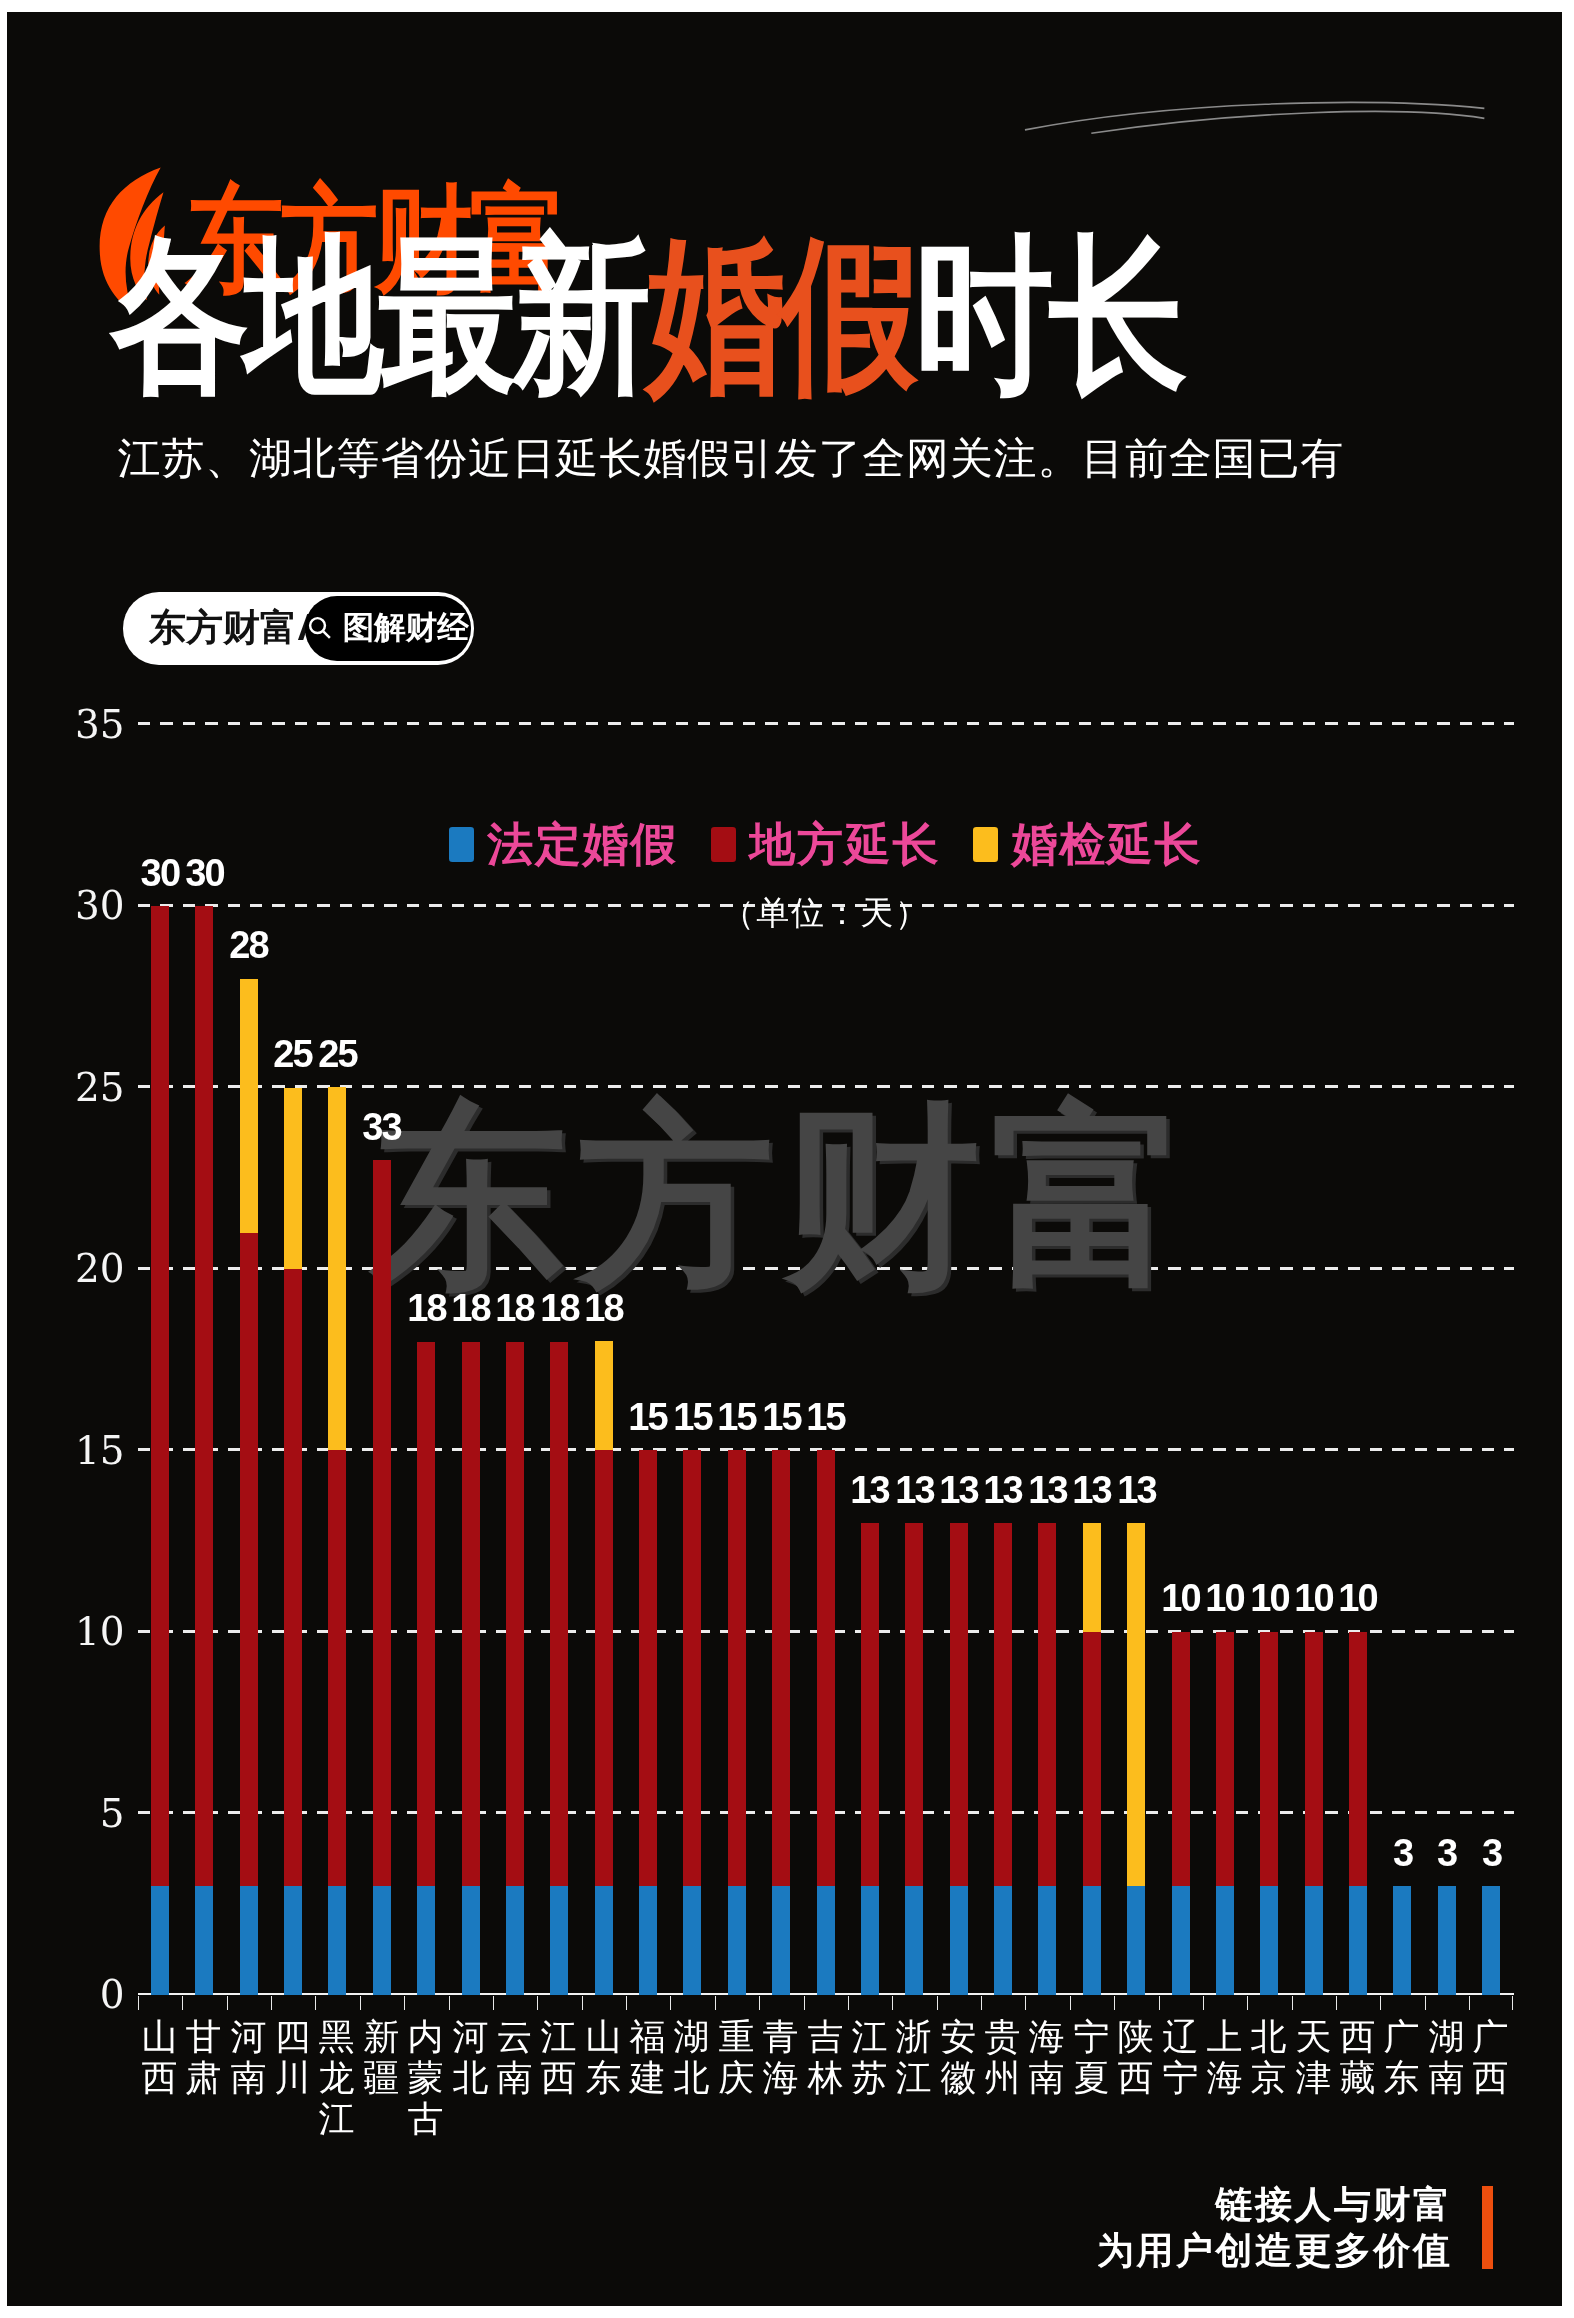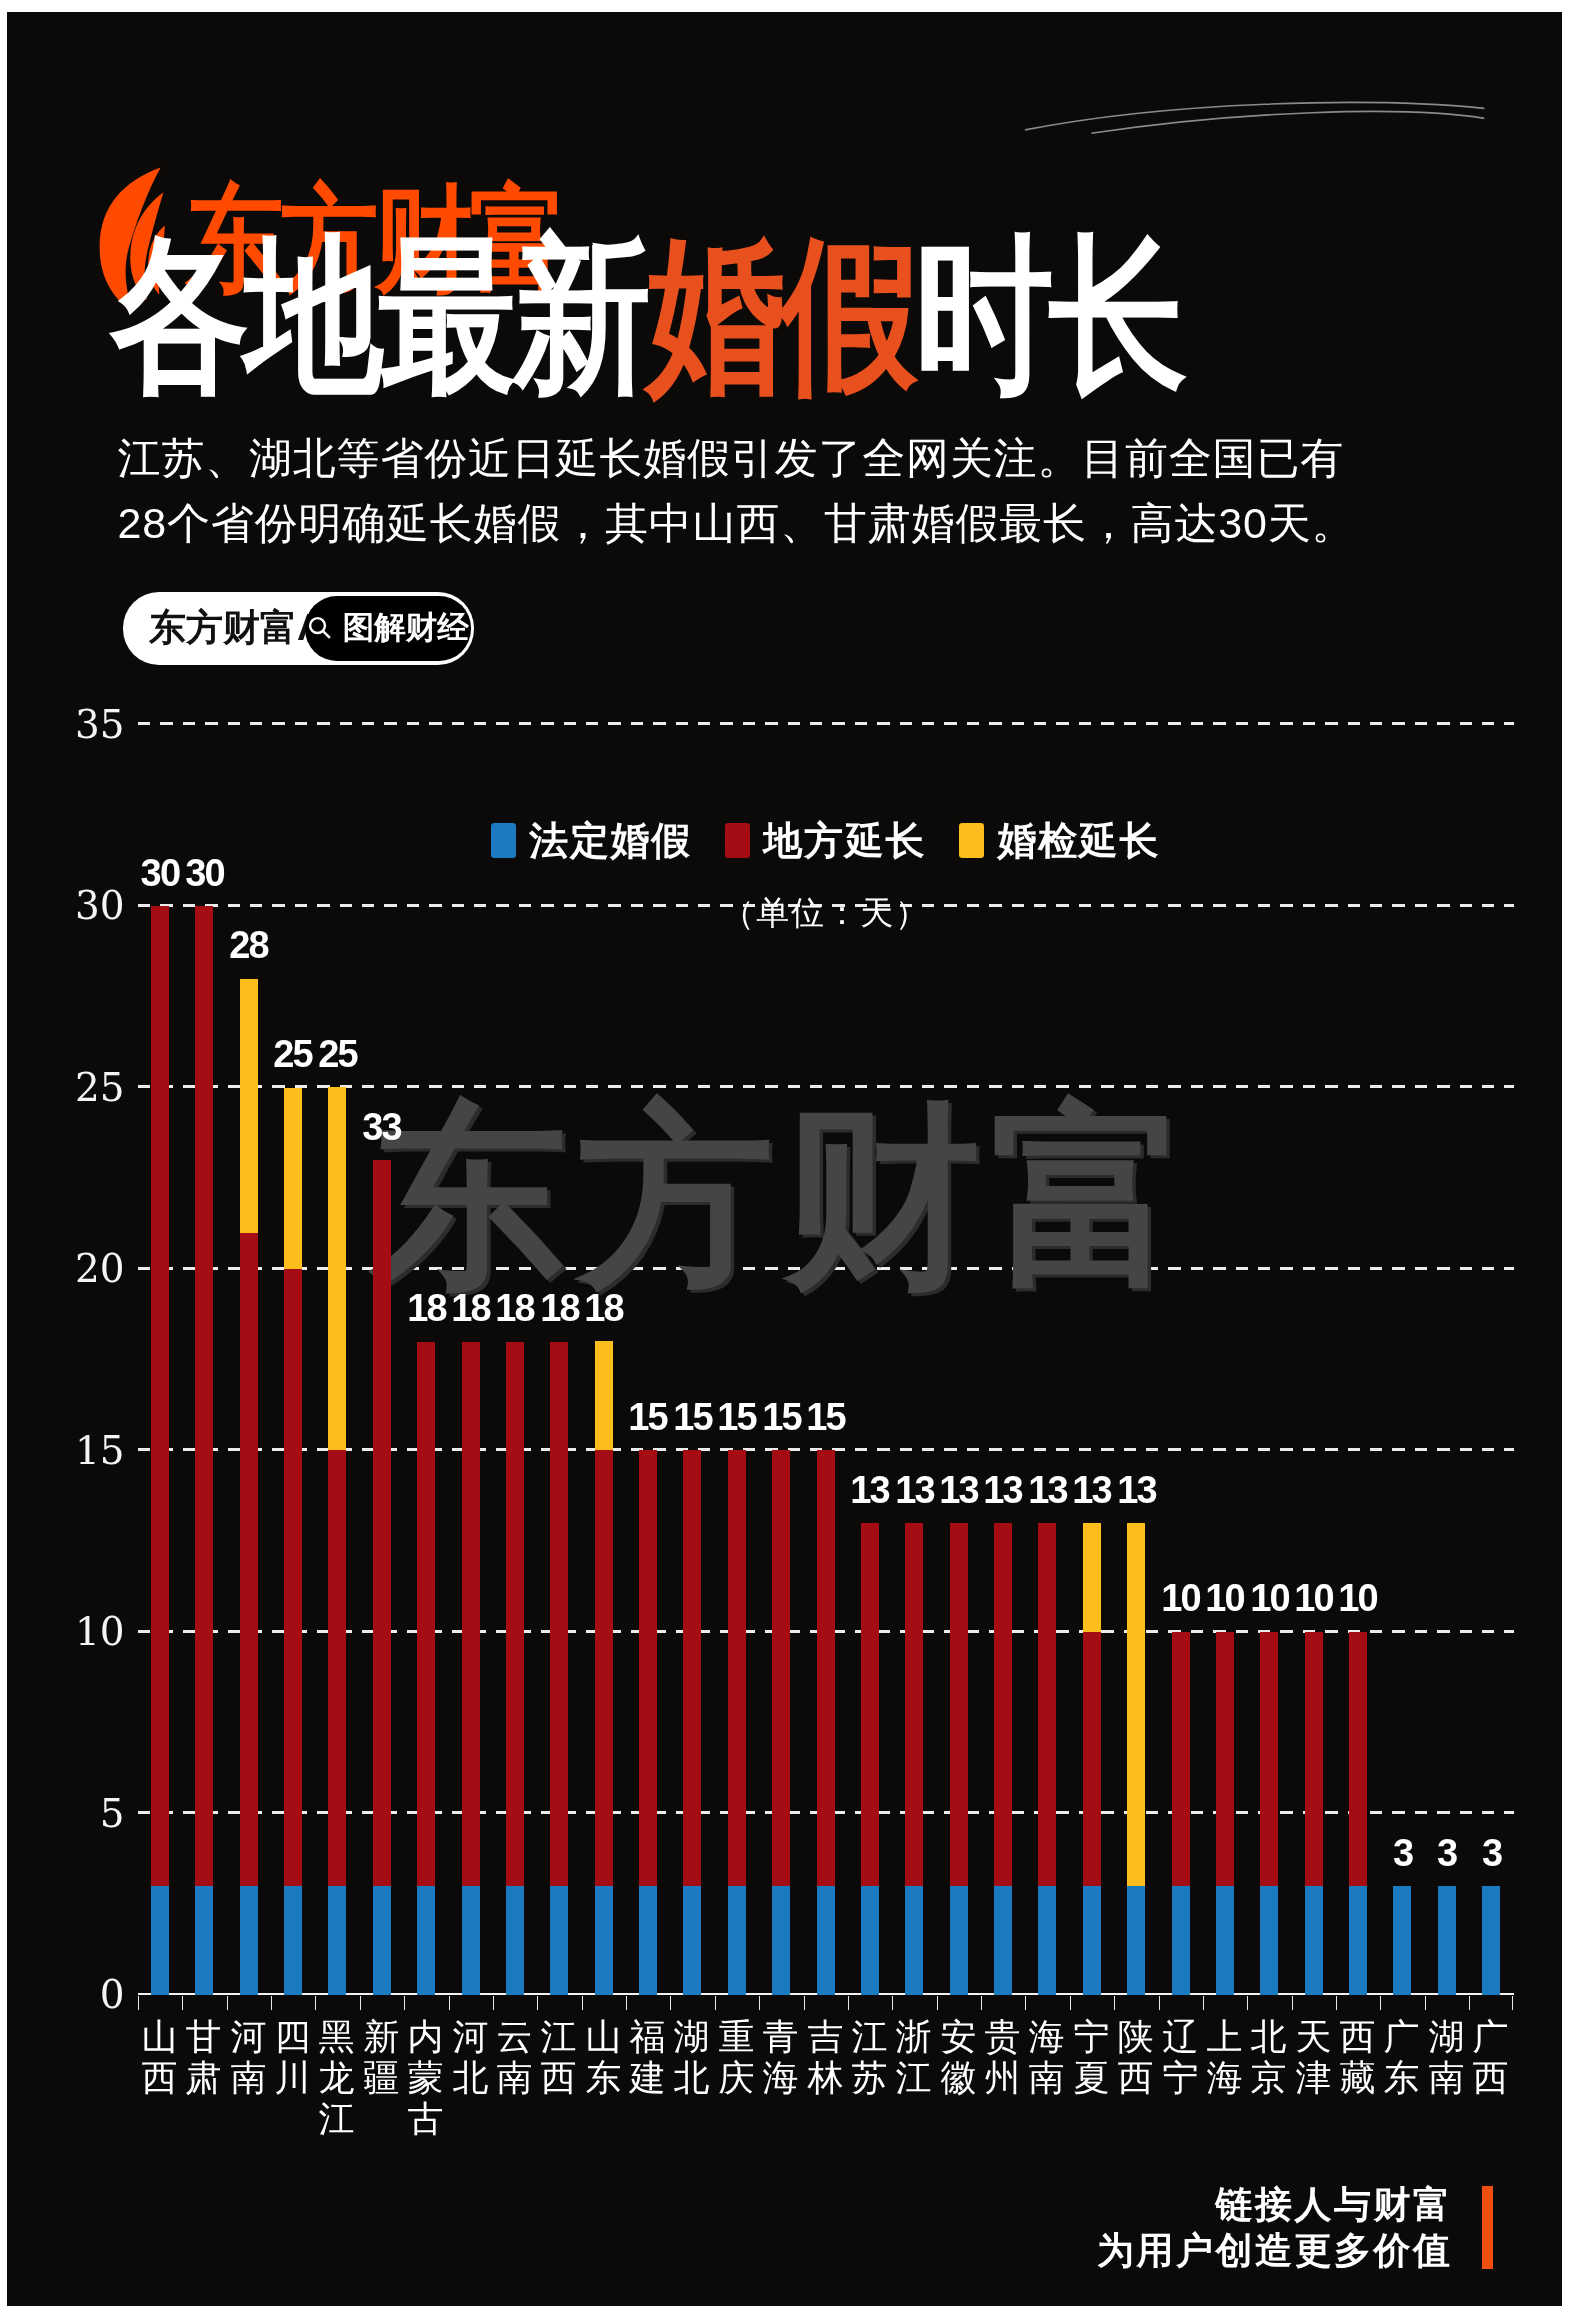--- a/index.html
+++ b/index.html
@@ -63,21 +63,21 @@
   .bar-value{
     position:absolute;text-align:center;font-size:38px;font-weight:700;color:#ffffff;
     letter-spacing:-1.7px;z-index:3;
   }
   .legend{
     position:absolute;left:0;top:89px;width:100%;display:flex;justify-content:center;
     gap:33px;align-items:center;z-index:3;
   }
   .legend-item{display:flex;align-items:center;gap:13.3px;}
   .legend-swatch{width:25px;height:35px;border-radius:3.3px;}
-  .legend-label{font-size:39px;font-weight:700;color:#ffffff;letter-spacing:1.7px;}
+  .legend-label{font-size:46px;font-weight:700;color:#ec4899;letter-spacing:1.7px;}
   .unit-note{
     position:absolute;left:0;top:166px;width:100%;text-align:center;font-size:33px;
     color:#ffffff;letter-spacing:1.7px;z-index:3;
   }
   .watermark{
     position:absolute;left:0;top:1054px;width:100%;text-align:center;font-size:197px;
     font-weight:700;color:#454545;letter-spacing:10px;z-index:1;
     text-shadow:3.3px 3.3px 0 #2c2c2c;
   }
   .xlabels{position:absolute;left:0;top:100%;margin-top:21.5px;width:100%;}
@@ -111,21 +111,20 @@
   <div class="logo-text">东方财富</div>
   <svg class="swoosh" viewBox="0 0 568 48">
     <path d="M6 42 C180 8 420 2 560 16" stroke="#8a8a8a" stroke-width="2" fill="none"></path>
     <path d="M86 46 C262 20 462 12 560 28" stroke="#8a8a8a" stroke-width="2" fill="none"></path>
   </svg>
 
   <div class="main-title"><span>各地最新</span><span class="hl">婚假</span><span>时长</span></div>
 
   <div class="intro">
     <div>江苏、湖北等省份近日延长婚假引发了全网关注。目前全国已有</div>
-    <div>28个省份明确延长婚假，其中山西、甘肃婚假最长，高达30天。</div>
   </div>
 
   <div class="badge">
     <span class="badge-app">东方财富APP</span>
     <div class="badge-search">
       <svg width="28" height="28" viewBox="0 0 34 34">
         <circle cx="14" cy="14" r="9" stroke="#ffffff" stroke-width="3" fill="none"></circle>
         <line x1="21" y1="21" x2="29" y2="29" stroke="#ffffff" stroke-width="3"></line>
       </svg>
       <span class="badge-search-label">图解财经</span>

